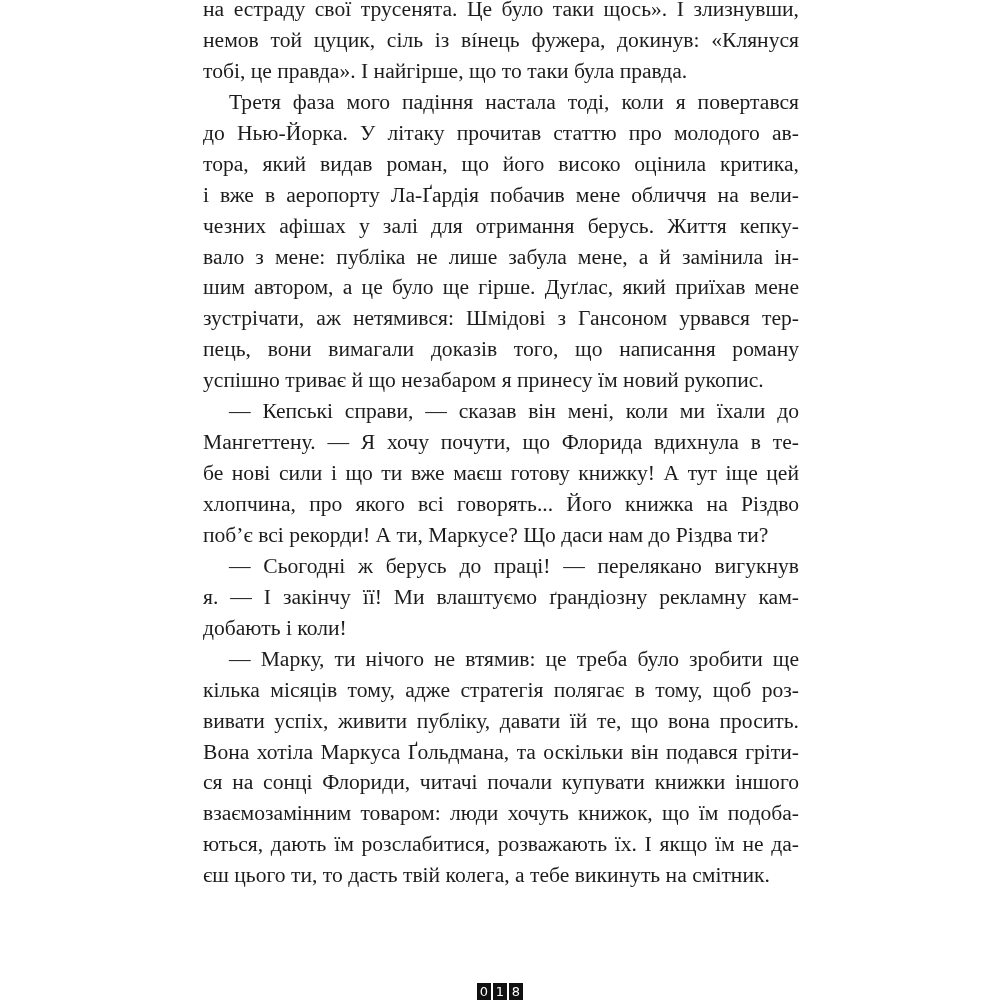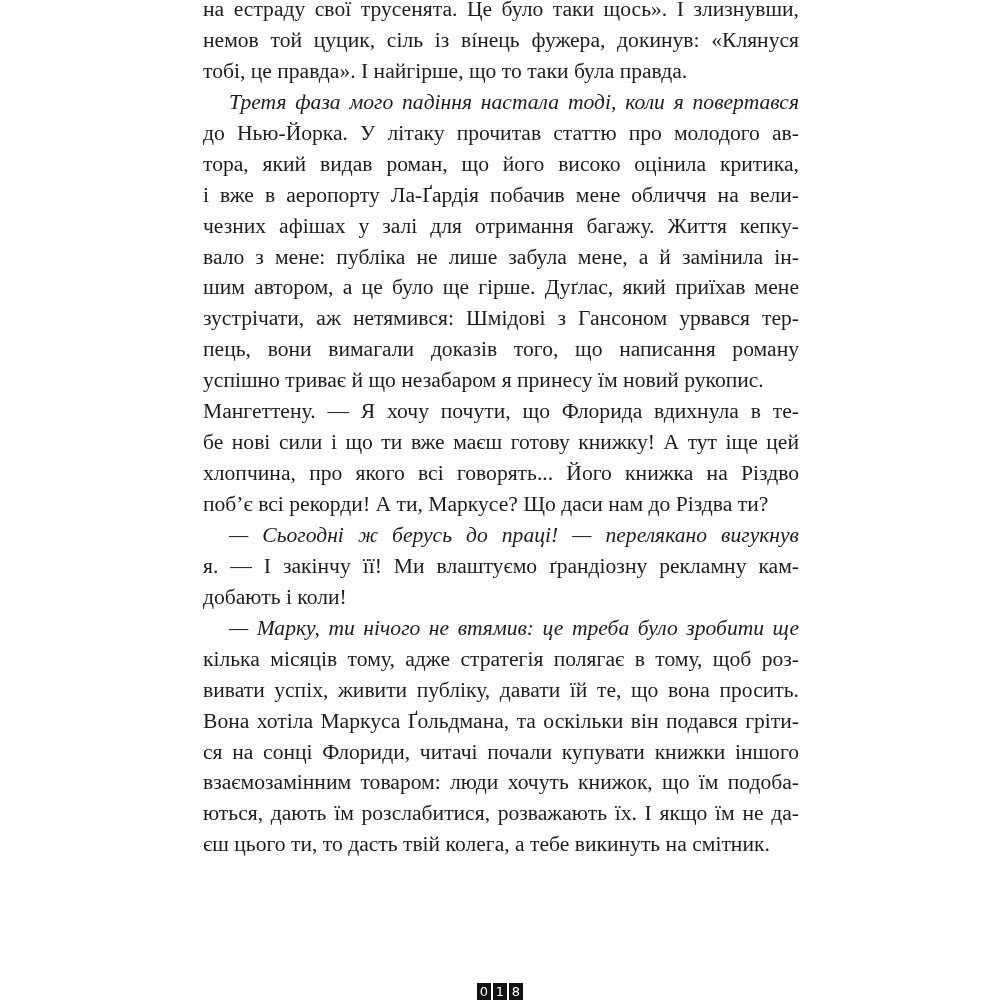--- a/index.html
+++ b/index.html
@@ -29,21 +29,20 @@
       text-align: justify;
       text-align-last: justify;
       height: 30.95px;
       overflow: visible;
     }
     .line.last {
       text-align-last: left;
     }
     .line.indent {
       padding-left: 26px;
-      font-style: italic;
     }
     .page-number {
       position: absolute;
       left: 477px;
       top: 983px;
       display: flex;
       gap: 2px;
     }
     .digit {
       width: 14px;
@@ -60,26 +59,27 @@
 <body>
 
 <div class="page-text" id="page-text">
     <span class="line">на естраду свої трусенята. Це було таки щось». І злизнувши,</span>
     <span class="line">немов той цуцик, сіль із вíнець фужера, докинув: «Клянуся</span>
     <span class="line last">тобі, це правда». І найгірше, що то таки була правда.</span>
     <span class="line indent">Третя фаза мого падіння настала тоді, коли я повертався</span>
     <span class="line">до Нью-Йорка. У літаку прочитав статтю про молодого ав-</span>
     <span class="line">тора, який видав роман, що його високо оцінила критика,</span>
     <span class="line">і вже в аеропорту Ла-Ґардія побачив мене обличчя на вели-</span>
-    <span class="line">чезних афішах у залі для отримання багажу. Життя кепку-</span>
+    <span class="line">чезних афішах у залі для отримання берусь. Життя кепку-</span>
     <span class="line">вало з мене: публіка не лише забула мене, а й замінила ін-</span>
     <span class="line">шим автором, а це було ще гірше. Дуґлас, який приїхав мене</span>
     <span class="line">зустрічати, аж нетямився: Шмідові з Гансоном урвався тер-</span>
     <span class="line">пець, вони вимагали доказів того, що написання роману</span>
     <span class="line last">успішно триває й що незабаром я принесу їм новий рукопис.</span>
+    <span class="line indent">— Кепські справи, — сказав він мені, коли ми їхали до</span>
     <span class="line">Мангеттену. — Я хочу почути, що Флорида вдихнула в те-</span>
     <span class="line">бе нові сили і що ти вже маєш готову книжку! А тут іще цей</span>
     <span class="line">хлопчина, про якого всі говорять... Його книжка на Різдво</span>
     <span class="line last">поб’є всі рекорди! А ти, Маркусе? Що даси нам до Різдва ти?</span>
     <span class="line indent">— Сьогодні ж берусь до праці! — перелякано вигукнув</span>
     <span class="line">я. — І закінчу її! Ми влаштуємо ґрандіозну рекламну кам-</span>
     <span class="line last">добають і коли!</span>
     <span class="line indent">— Марку, ти нічого не втямив: це треба було зробити ще</span>
     <span class="line">кілька місяців тому, адже стратегія полягає в тому, щоб роз-</span>
     <span class="line">вивати успіх, живити публіку, давати їй те, що вона просить.</span>

